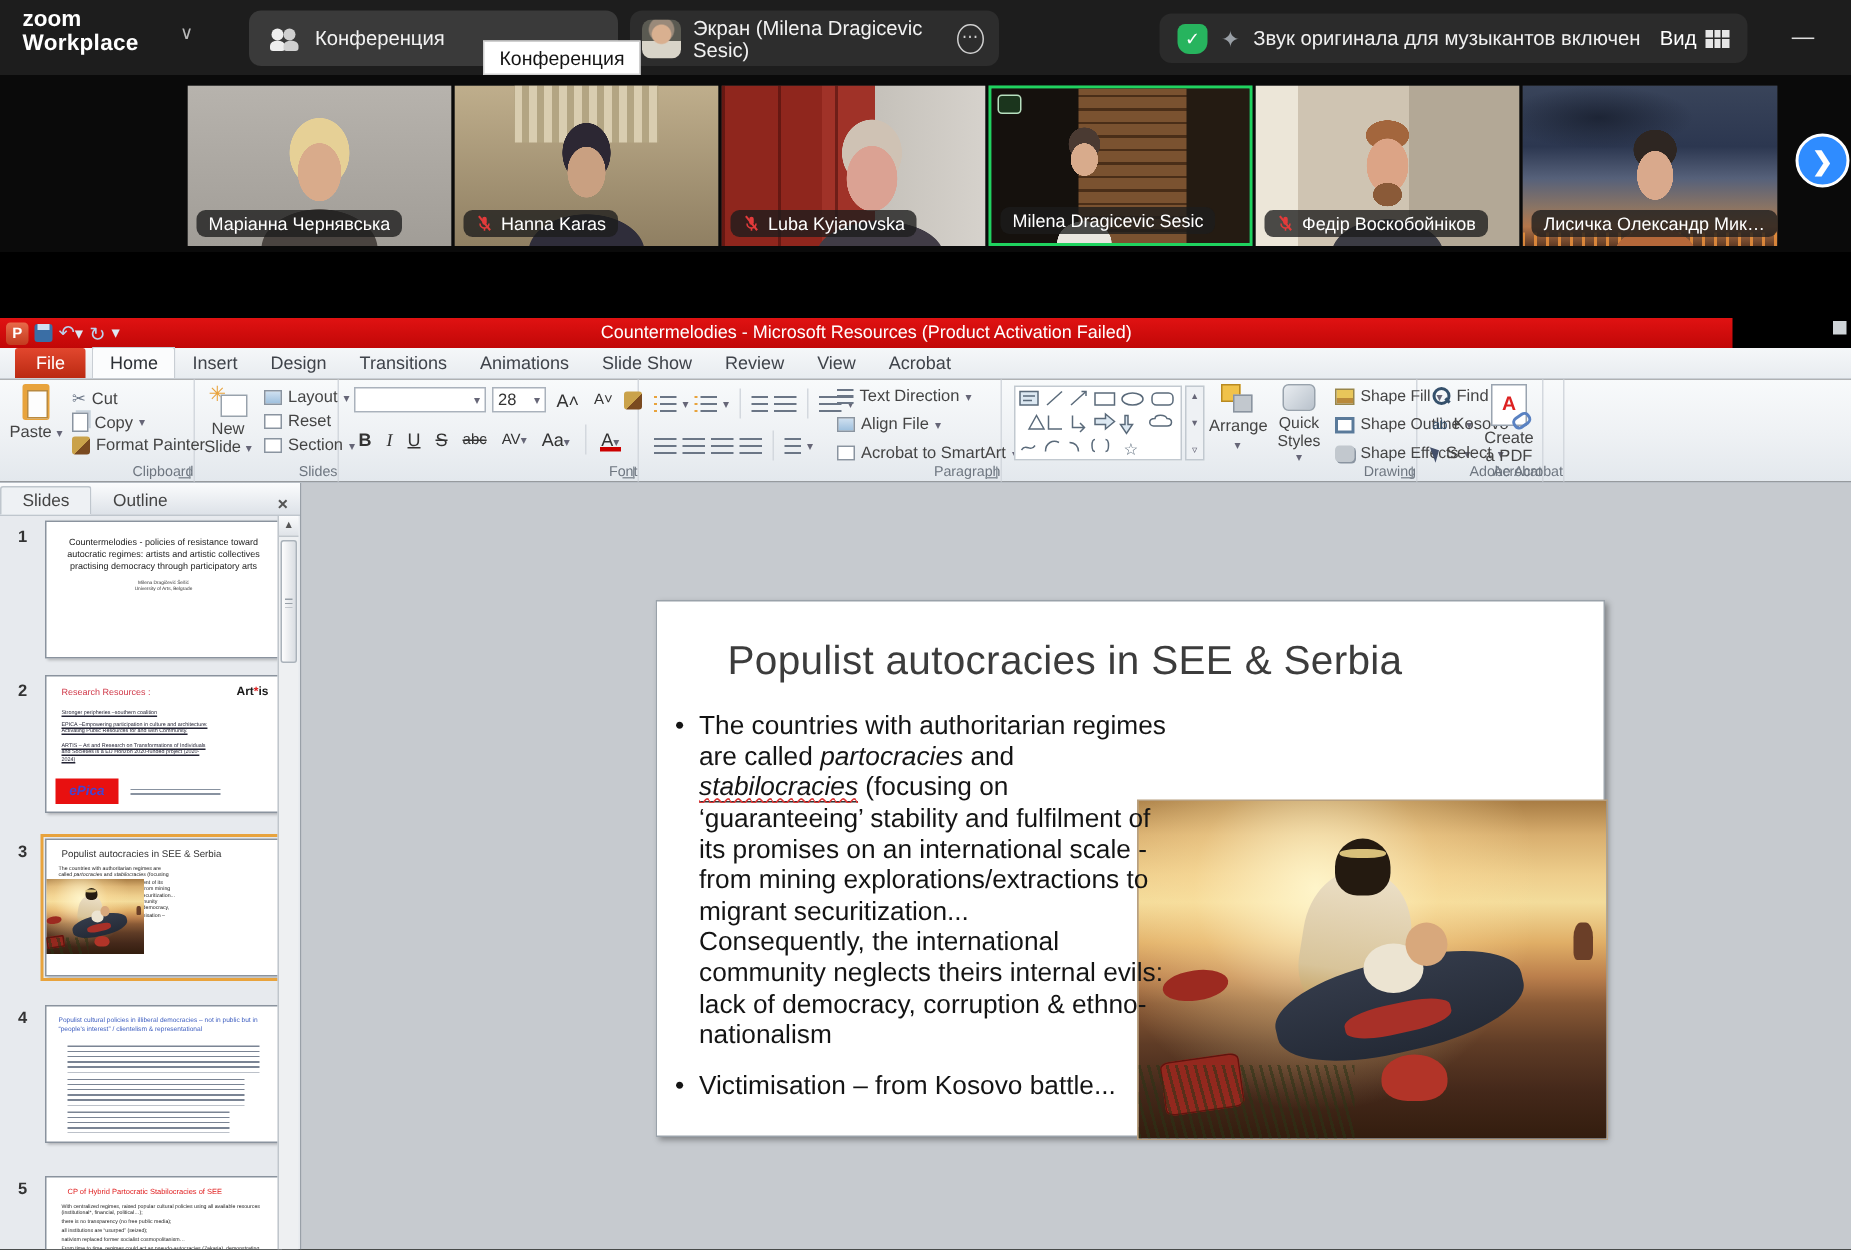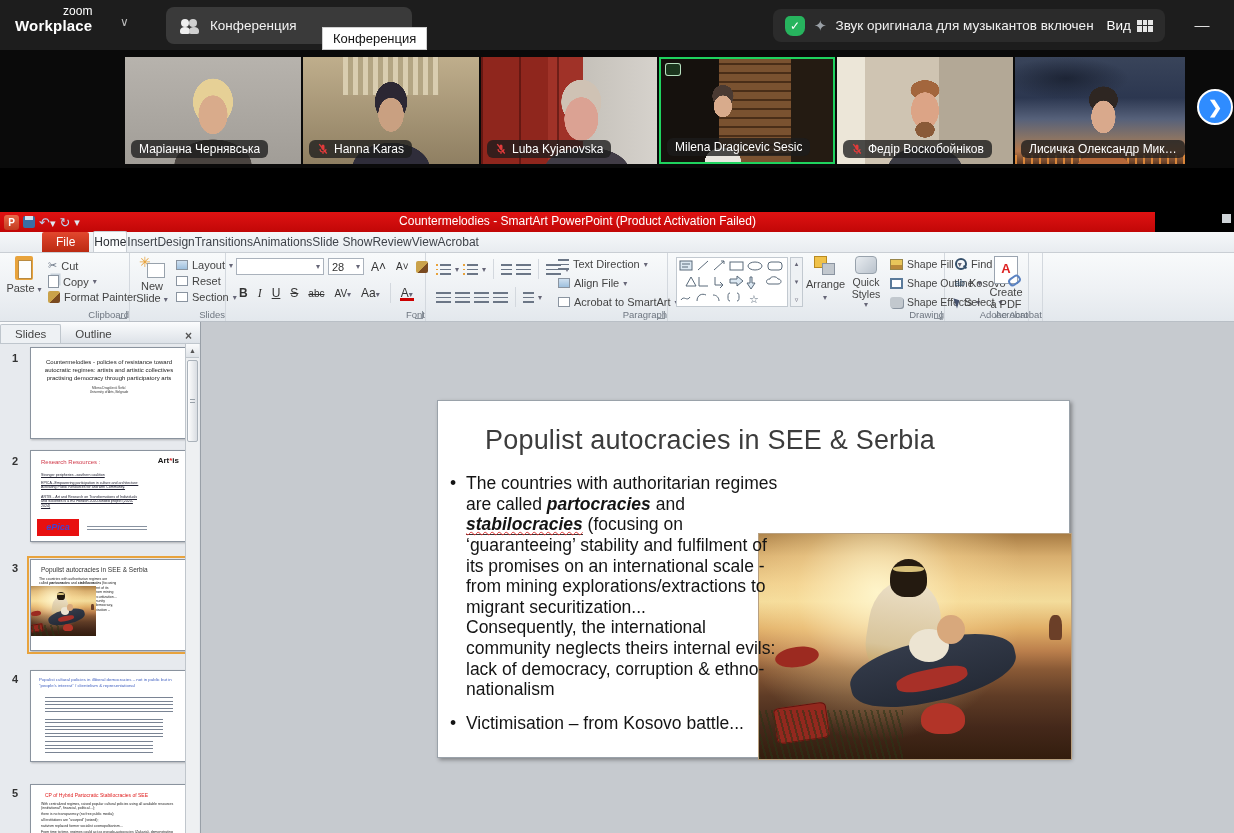--- a/index.html
+++ b/index.html
@@ -3,21 +3,21 @@
 <meta charset="utf-8">
 <style>
   html,body{margin:0;padding:0;background:#000;}
   *{box-sizing:border-box;}
   .screen{position:relative;width:1234px;height:833px;background:#000;overflow:hidden;
           font-family:"Liberation Sans",sans-serif;-webkit-font-smoothing:antialiased;}
 
   
   .zoom-topbar{position:absolute;left:0;top:0;width:1234px;height:50px;background:#1d1d1d;}
   .brand{position:absolute;left:15px;top:5px;color:#fff;line-height:1.05;cursor:default;}
-  .brand .b1{font-size:12px;font-weight:400;display:block;text-align:right;}
+  .brand .b1{font-size:15px;font-weight:700;display:block;}
   .brand .b2{font-size:15px;font-weight:700;display:block;letter-spacing:.2px;}
   .brand-caret{position:absolute;left:120px;top:15px;color:#b9b9b9;font-size:12px;}
   .ztab{position:absolute;top:7px;height:37px;border-radius:8px;display:flex;align-items:center;color:#f2f2f2;font-size:13.5px;}
   .ztab1{left:166px;width:246px;background:#3a3a3a;padding-left:14px;gap:10px;}
   .ztab2{left:420px;width:246px;background:#2d2d2d;padding-left:8px;gap:8px;}
   .people-icon{width:20px;height:16px;position:relative;}
   .people-icon i{position:absolute;background:#eee;border-radius:50% 50% 2px 2px;}
   .people-icon .p1{left:1px;top:1px;width:8px;height:8px;border-radius:50%;}
   .people-icon .p2{left:9px;top:1px;width:8px;height:8px;border-radius:50%;background:#cfcfcf;}
   .people-icon .p3{left:0;top:9px;width:10px;height:7px;}
@@ -100,23 +100,23 @@
     color:#fff;font-size:10px;font-weight:700;text-align:center;line-height:15px;}
   .qicon{color:#dfe8f2;font-size:11px;line-height:14px;}
   .disk{width:12px;height:12px;background:#3a6ea5;border-radius:2px;position:relative;}
   .disk:after{content:"";position:absolute;left:2px;top:0;width:8px;height:4px;background:#cfe0f0;}
   .undo{color:#bcd2ee;font-size:13px;}
   .win-title{position:absolute;left:0;width:1155px;text-align:center;color:#fff;font-size:12px;top:2px;pointer-events:none;}
   .corner-frag{position:absolute;left:1222px;top:2px;width:9px;height:9px;background:#cfd4d8;}
 
   .tabrow{position:absolute;left:0;top:20px;width:1234px;height:21px;
     background:linear-gradient(180deg,#f5f7f9,#e8ecf0);border-bottom:1px solid #c9ced4;display:flex;align-items:flex-end;padding-left:10px;}
-  .rtab{font-size:12px;color:#3f434a;padding:3px 0 3px;cursor:default;}
+  .rtab{font-size:12px;color:#3f434a;padding:3px 11px 3px;cursor:default;}
   .rtab.file{background:linear-gradient(180deg,var(--file-tab-red,#e2472e),#bb2a12);color:#fff;border-radius:2px 2px 0 0;
-    padding:3px 14px;margin-right:4px;margin-left:32px;}
+    padding:3px 14px;margin-right:4px;}
   .rtab.active{background:#fbfcfd;border:1px solid #c9ced4;border-bottom:none;border-radius:2px 2px 0 0;color:#2b2f35;}
 
   .ribbon{position:absolute;left:0;top:41px;width:1234px;height:69px;
     background:linear-gradient(180deg,#f8fafb,#eef1f4 55%,#e3e8ed);border-bottom:1px solid #b9bfc6;font-size:11px;color:#444;}
   .grp{position:absolute;top:0;height:68px;border-right:1px solid #d3d8de;}
   .grp .glabel{position:absolute;bottom:1px;left:0;right:0;text-align:right;font-size:9.5px;color:#6e7680;}
   .launcher{position:absolute;right:2px;bottom:2px;width:8px;height:8px;border-right:1.5px solid #8b939c;border-bottom:1.5px solid #8b939c;}
   .bigbtn{position:absolute;top:3px;width:44px;text-align:center;color:#444;}
   .bigbtn .bicon{margin:0 auto 2px;}
   .caret{font-size:8px;color:#667;}
@@ -207,21 +207,21 @@
 
   
   .canvas{position:absolute;left:201px;top:0;width:1033px;height:511px;background:#c6cacf;}
   .slide{position:absolute;left:236px;top:78px;width:633px;height:358px;background:#fff;
     border:1px solid #9aa2aa;box-shadow:2px 2px 4px rgba(0,0,0,.35);}
   .slide-title{position:absolute;left:47px;top:24px;font-size:27px;color:#3c3c3c;letter-spacing:.2px;}
   .sbody{position:absolute;left:12px;top:72px;width:334px;font-size:17.5px;line-height:1.18;color:#141414;z-index:2;}
   .bullet{display:flex;gap:6px;}
   .bmark{flex:0 0 10px;}
   .btext{white-space:pre-line;}
-  .it{font-style:italic;font-weight:bold;}
+  .it{font-style:italic;}
   .un{text-decoration:underline wavy 1px #d33;border-bottom:1px solid #333;}
   .b2row{margin-top:13px;}
   .slide-kart{position:absolute;left:321px;top:133px;width:312px;height:225px;z-index:1;box-shadow:0 0 0 1px #b8a080;}
 
   
   .kart{position:relative;overflow:hidden;}
   .kart .k{position:absolute;}
   .k-sky{inset:0;background:linear-gradient(180deg,#a87c44 0%,#d8ae6e 10%,#eece8c 22%,#f3dc9b 30%,#e0ae66 42%,#bb7f4c 52%,#8a5a36 60%,#5f3c26 72%,#44281a 86%,#331d0e 100%);}
   .k-glow{inset:0;background:radial-gradient(circle at 38% 26%,rgba(255,246,205,.95),rgba(255,225,160,.35) 32%,transparent 58%);}
   .k-fig{right:3%;top:36%;width:4%;height:11%;background:#6b3f28;border-radius:40% 40% 20% 20%;}
@@ -255,20 +255,25 @@
       <span class="people-icon">
           <i class="p1"></i>
           <i class="p2"></i>
           <i class="p3"></i>
           <i class="p4"></i>
         </span>
       <span>Конференция</span>
     </div>
     <div class="tooltip">Конференция</div>
 
+    <div class="ztab ztab2">
+      <span class="avatar"></span>
+      <span>Экран (Milena Dragicevic Sesic)</span>
+      <span class="tab-dots">⋯</span>
+    </div>
 
     <div class="status-pill">
       <span class="shield">✓</span>
       <span class="sparkle">✦</span>
       <span class="status-text">Звук оригинала для музыкантов включен</span>
       <span class="view-btn">
         <span>Вид</span>
         <span class="grid-icon">
             <i></i>
             <i></i>
@@ -346,21 +351,21 @@
   <div class="ppt">
 
     <div class="titlebar">
       <div class="qat">
         <span class="ppt-logo">P</span>
         <span class="disk"></span>
         <span class="undo">↶<span class="qicon">▾</span></span>
         <span class="undo">↻</span>
         <span class="qicon">▾</span>
       </div>
-      <div class="win-title">Countermelodies - SmartArt PowerPoint (Product Activation Failed)</div>
+      <div class="win-title">Countermelodies - Microsoft Resources (Product Activation Failed)</div>
     </div>
     <div class="corner-frag"></div>
 
     <div class="tabrow">
       <span class="rtab file">File</span>
       <span class="rtab active">Home</span>
       <span class="rtab">Insert</span>
       <span class="rtab">Design</span>
       <span class="rtab">Transitions</span>
       <span class="rtab">Animations</span>

